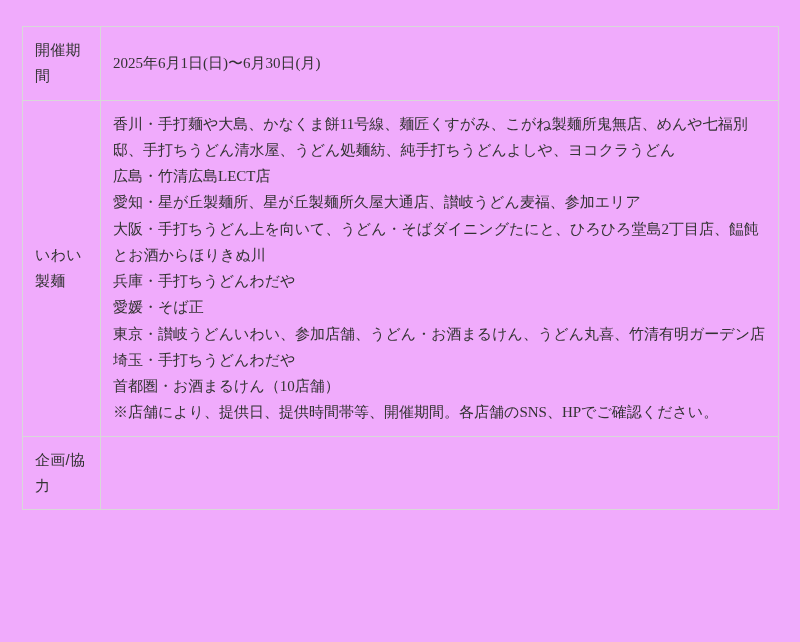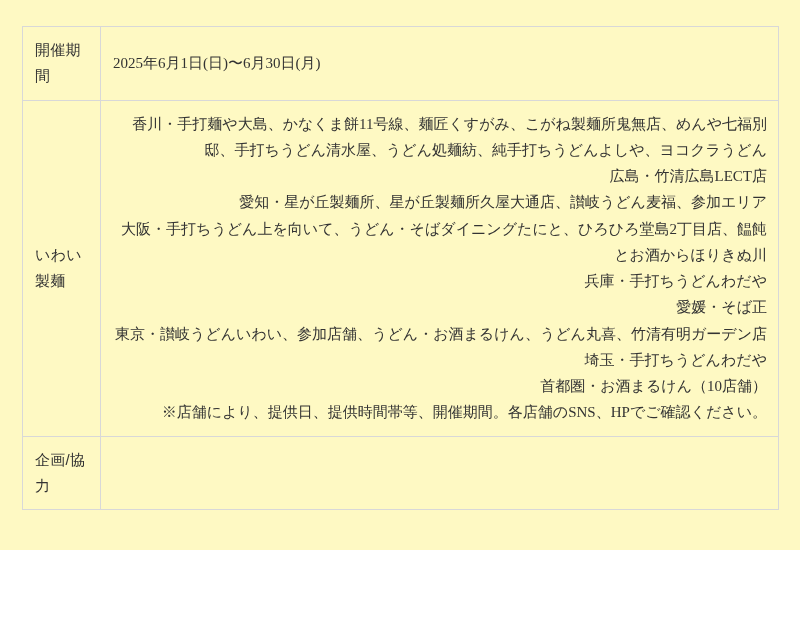--- a/index.html
+++ b/index.html
@@ -9,23 +9,23 @@
   }
   body {
     width: 800px;
     height: 642px;
     font-family: "Liberation Sans", sans-serif;
     color: #333333;
     -webkit-font-smoothing: antialiased;
   }
   .page {
     width: 800px;
-    height: 550px;
+    height: 642px;
     position: relative;
-    background: #fef9c3;
+    background: #f0abfc;
     box-sizing: border-box;
   }
   table.info-table {
     position: absolute;
     left: 22px;
     top: 26px;
     width: 756px;
     border-collapse: collapse;
     table-layout: fixed;
   }
@@ -49,21 +49,20 @@
     padding-left: 15px;
     font-family: Liberation Serif, serif;
   }
   .value-line {
     display: block;
   }
   .stores-cell {
     line-height: 1.78;
     padding-top: 13px;
     padding-bottom: 13px;
-    text-align: right;
   }
   .tall-label {
     line-height: 1.75;
   }
 </style>
 </head>
 <body>
 
 <div class="page">
 

